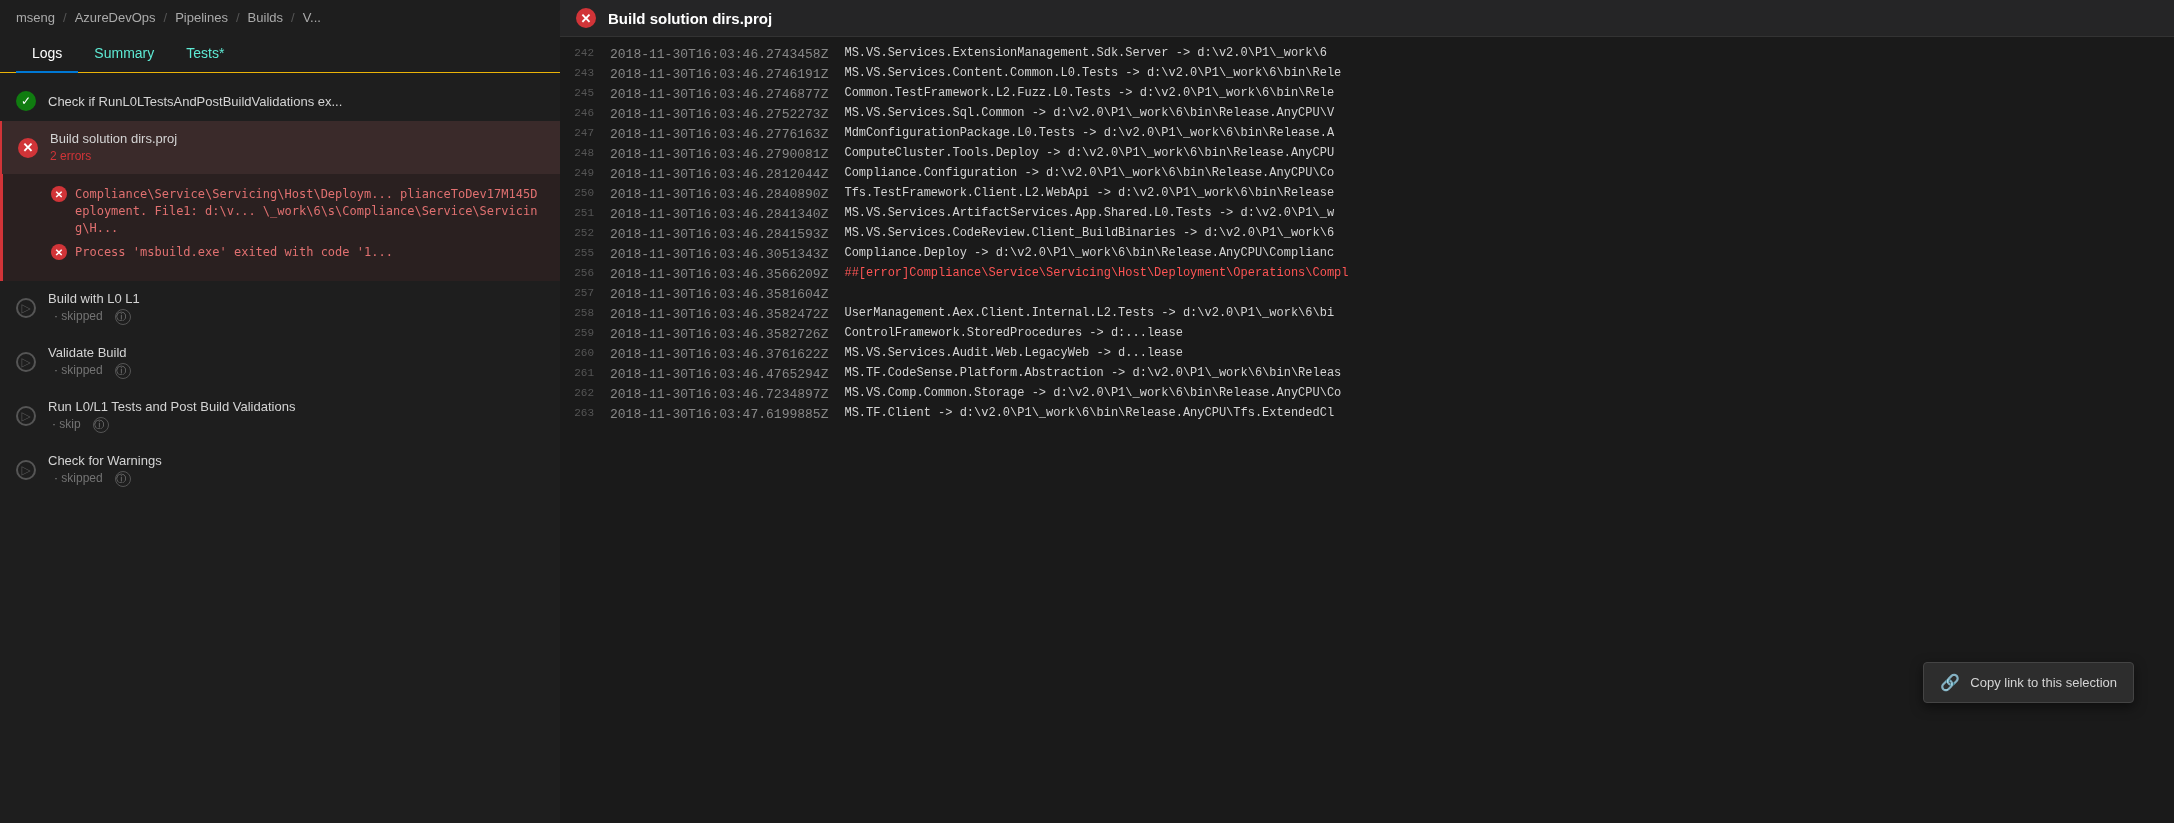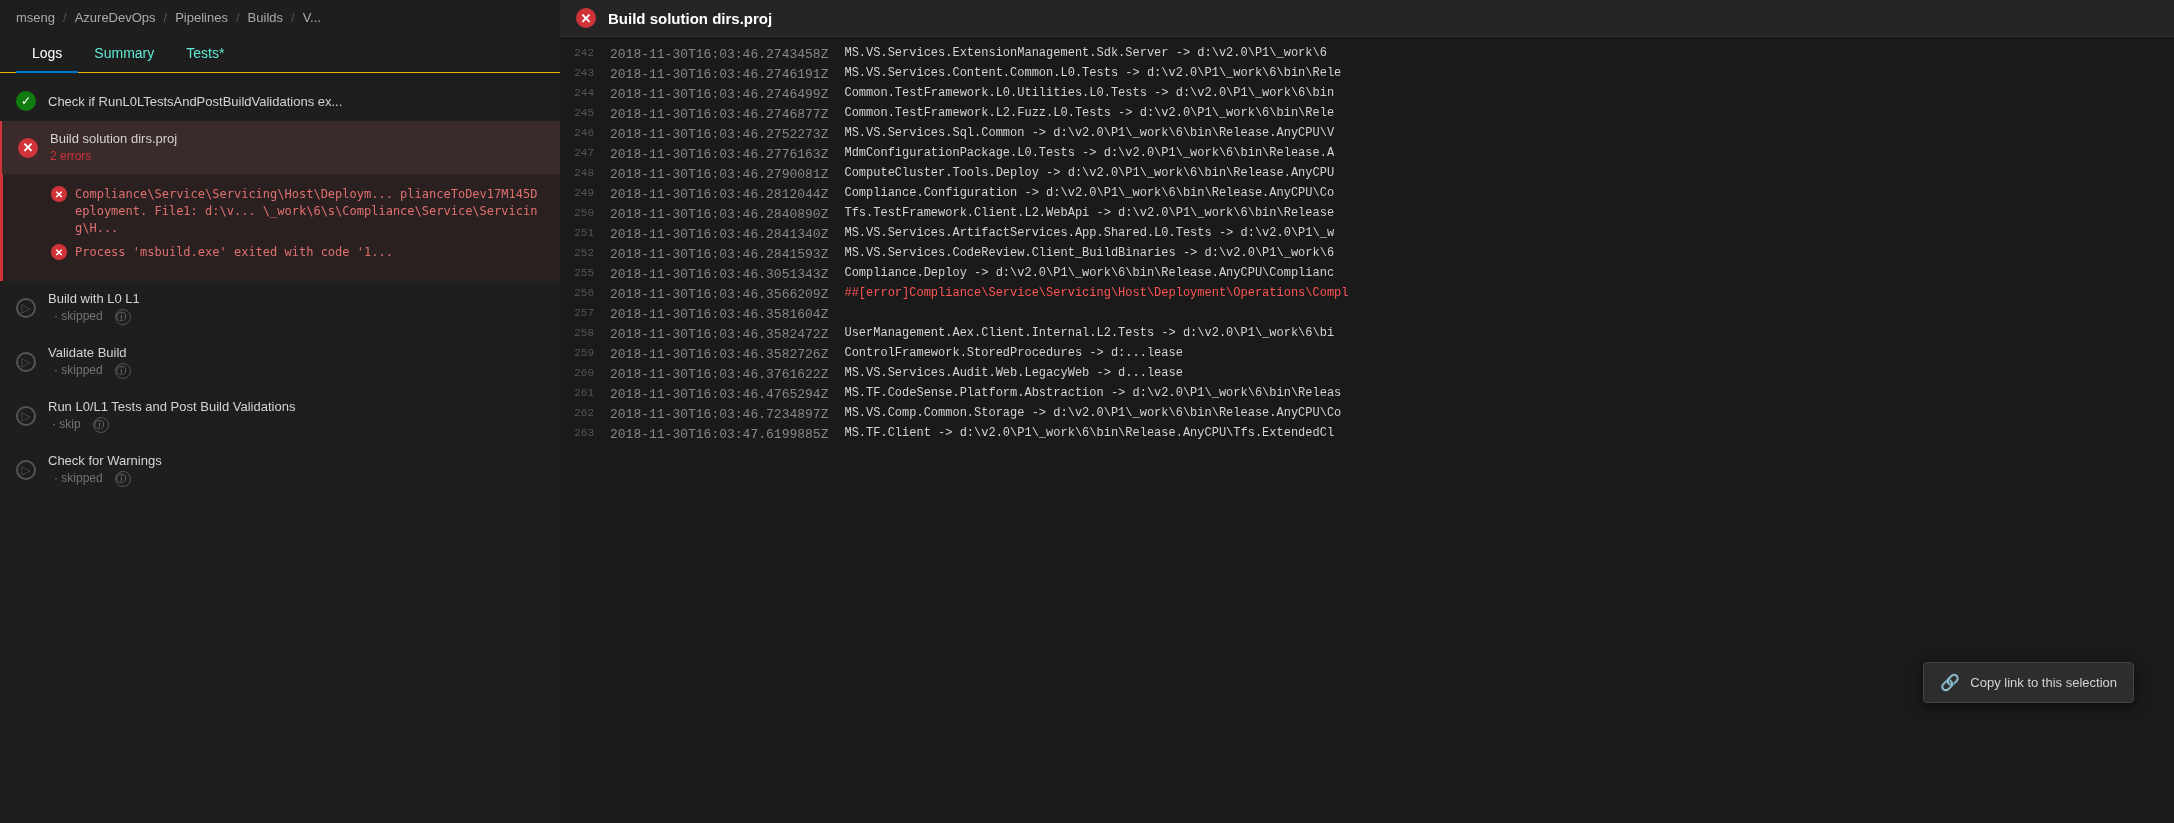--- a/index.html
+++ b/index.html
@@ -383,25 +383,20 @@
         <span class="line-num">242</span>
         <span class="log-timestamp">2018-11-30T16:03:46.2743458Z</span>
         <span class="log-text">MS.VS.Services.ExtensionManagement.Sdk.Server -&gt; d:\v2.0\P1\_work\6</span>
       </div>
       <div class="log-row">
         <span class="line-num">243</span>
         <span class="log-timestamp">2018-11-30T16:03:46.2746191Z</span>
         <span class="log-text">MS.VS.Services.Content.Common.L0.Tests -&gt; d:\v2.0\P1\_work\6\bin\Rele</span>
       </div>
       <div class="log-row">
-        <span class="line-num">244</span>
-        <span class="log-timestamp">2018-11-30T16:03:46.2746499Z</span>
-        <span class="log-text">Common.TestFramework.L0.Utilities.L0.Tests -&gt; d:\v2.0\P1\_work\6\bin</span>
-      </div>
-      <div class="log-row">
         <span class="line-num">245</span>
         <span class="log-timestamp">2018-11-30T16:03:46.2746877Z</span>
         <span class="log-text">Common.TestFramework.L2.Fuzz.L0.Tests -&gt; d:\v2.0\P1\_work\6\bin\Rele</span>
       </div>
       <div class="log-row">
         <span class="line-num">246</span>
         <span class="log-timestamp">2018-11-30T16:03:46.2752273Z</span>
         <span class="log-text">MS.VS.Services.Sql.Common -&gt; d:\v2.0\P1\_work\6\bin\Release.AnyCPU\V</span>
       </div>
       <div class="log-row">

